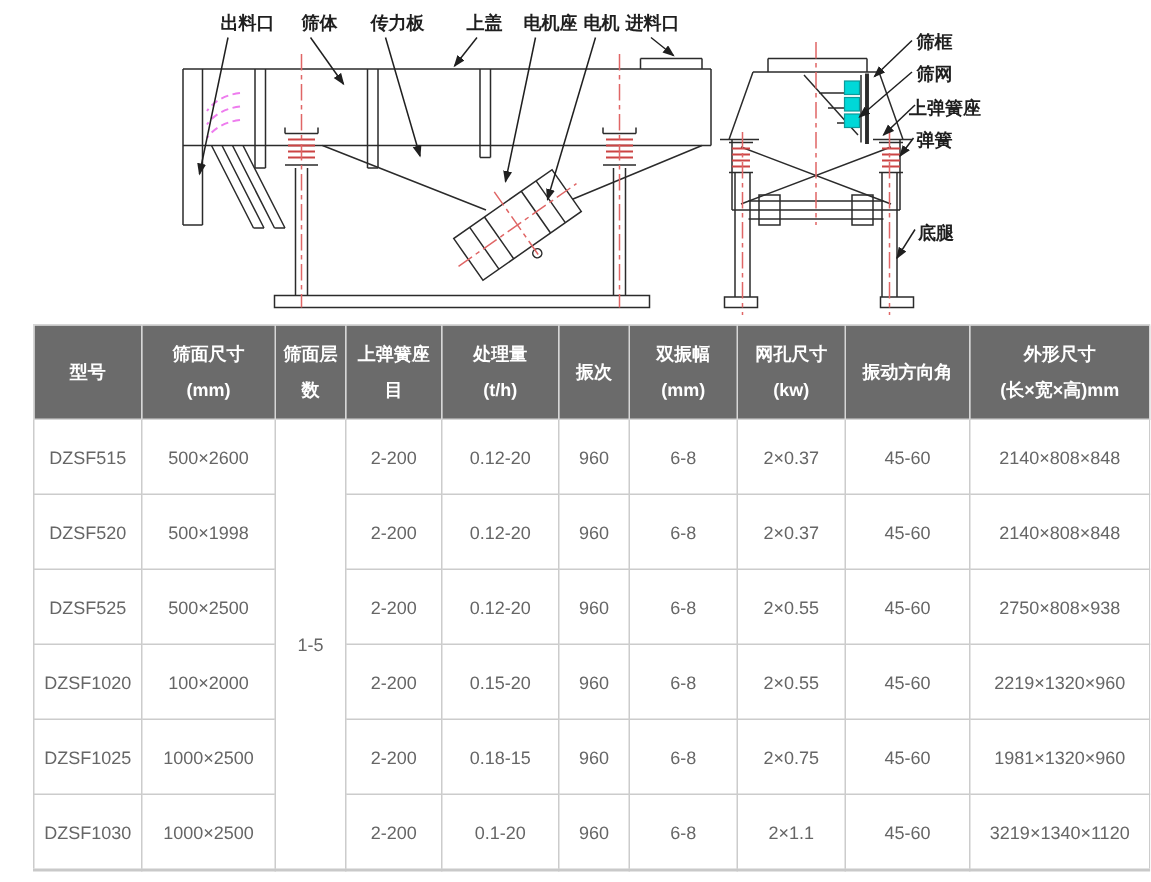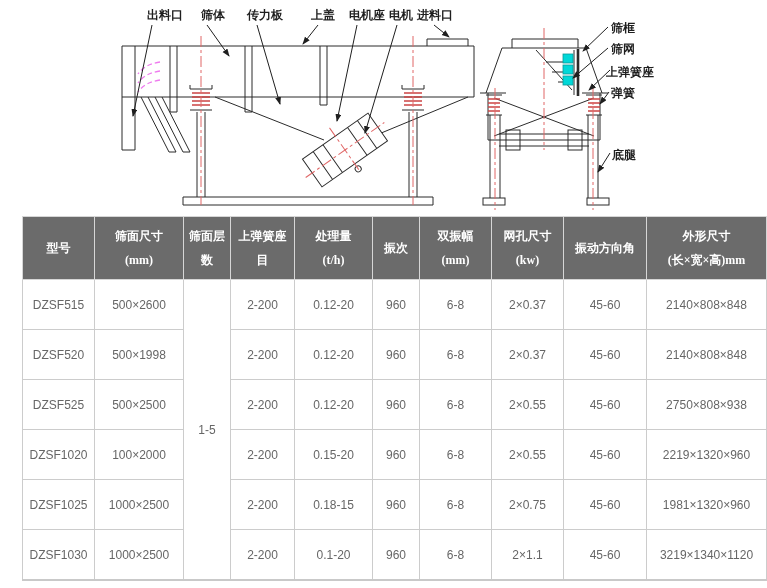--- a/index.html
+++ b/index.html
@@ -10,21 +10,21 @@
   .dlabel{font-family:"DejaVu Sans",sans-serif;font-size:12px;font-weight:bold;fill:#1f1f1f;}
 
   table.spec{position:absolute;left:22px;top:216px;width:744px;border-collapse:collapse;
              table-layout:fixed;font-size:12px;}
   table.spec th{background:#6b6b6b;color:#fff;font-weight:bold;height:62px;
                 border:1px solid #d6d6d6;padding:0;text-align:center;vertical-align:middle;}
   table.spec td{background:#fff;color:#666;height:49px;border:1px solid #ccc;
                 padding:0;text-align:center;vertical-align:middle;}
   table.spec{border:1px solid #c9c9c9;border-bottom:2px solid #c9c9c9;}
   th .h1,th .h2{display:block;line-height:17px;}
-  th .h2{margin-top:7px;font-family:Liberation Serif, serif;}
+  th .h2{margin-top:7px;}
   th .h2:empty{display:none;}
 </style>
 </head>
 <body>
 
 <div class="stage">
 
   <div class="diagram">
     <svg width="767" height="215" viewBox="0 0 767 215">
       <defs>

